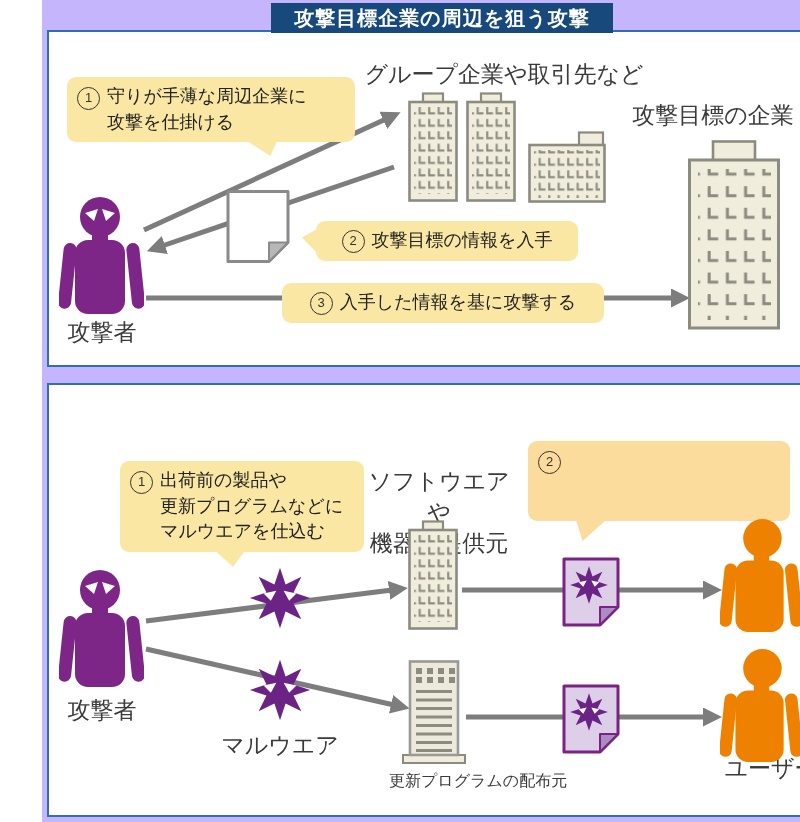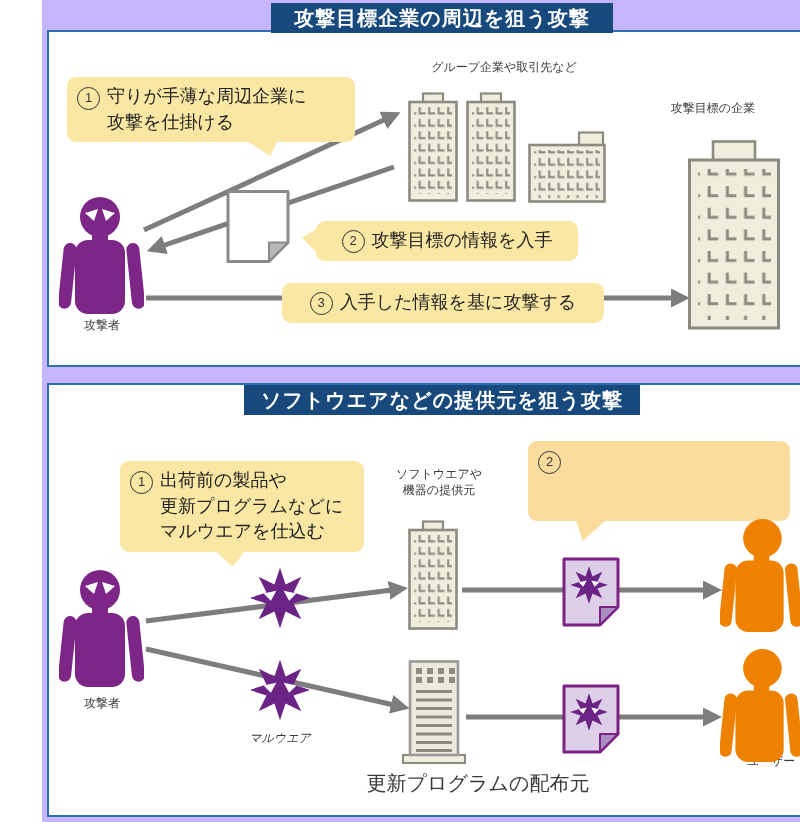--- a/index.html
+++ b/index.html
@@ -10,21 +10,21 @@
        text-align:center;line-height:30px;height:30px;z-index:3;letter-spacing:1px;}
   .callout{position:absolute;border-radius:9px;display:flex;align-items:flex-start;
            padding:7px 10px;font-size:18px;line-height:1.42;color:#222;z-index:2;box-sizing:border-box;}
   .callout.single{align-items:center;justify-content:center;padding-top:0;padding-bottom:0;}
   .callout.single .co-num{margin-top:0;}
   .y{background:#fae7a3;}
   .o{background:#fbdc9c;}
   .co-num{width:21px;height:21px;border:1.5px solid #333;border-radius:50%;font-size:13px;
           display:flex;align-items:center;justify-content:center;margin:3px 7px 0 0;flex:0 0 auto;color:#333;}
   .prelines{white-space:pre-line;}
-  .lbl{position:absolute;font-size:12px;color:#3a3a3a;text-align:center;z-index:2;line-height:1.35;}
+  .lbl{position:absolute;font-size:23px;color:#3a3a3a;text-align:center;z-index:2;line-height:1.35;}
   .icon{position:absolute;z-index:2;}
   .tail{position:absolute;z-index:2;}
   .arrows{position:absolute;left:0;top:0;z-index:1;}
 </style>
 </head>
 <body>
 
 <div class="canvas">
 
   <svg width="0" height="0" style="position:absolute" aria-hidden="true">
@@ -169,42 +169,39 @@
       <use href="#sym-bldg-wide" width="78" height="72"></use>
     </svg>
   <svg class="icon" style="left:646px;top:140px;" width="92" height="190">
       <use href="#sym-bldg-big" width="92" height="190"></use>
     </svg>
   <svg class="icon" style="left:184px;top:189px;" width="64" height="75">
       <use href="#sym-doc" width="64" height="75"></use>
     </svg>
 
   <div class="panel" style="left:5px;top:383px;width:786px;height:434px;"></div>
-  <div class="tab" style="left:202px;top:385px;width:396px;">
-    <span>ソフトウエアなどの提供元を狙う攻撃</span>
-  </div>
 
   <div class="callout y" style="left:78px;top:461px;width:244px;min-height:84px;">
     <span class="co-num">1</span>
     <span class="co-text prelines">出荷前の製品や
 更新プログラムなどに
 マルウエアを仕込む</span>
     <i class="tail y" style="left:95px;bottom:-15px;width:30px;height:16px;clip-path:polygon(0 0,100% 0,60% 100%);"></i>
   </div>
 
   <div class="callout o" style="left:486px;top:441px;width:262px;min-height:80px;">
     <span class="co-num">2</span>
     <i class="tail o" style="left:48px;bottom:-20px;width:30px;height:21px;clip-path:polygon(0 0,100% 0,22% 100%);"></i>
   </div>
 
   <div class="lbl prelines" style="left:322px;top:466px;width:150px;">ソフトウエアや
 機器の提供元</div>
   <div class="lbl" style="left:5px;top:695px;width:110px;">攻撃者</div>
-  <div class="lbl" style="left:178px;top:730px;width:120px;font-style:italic;">マルウエア</div>
-  <div class="lbl" style="left:286px;top:770px;width:300px;font-size:20px;">更新プログラムの配布元</div>
+  <div class="lbl" style="left:178px;top:730px;width:120px;">マルウエア</div>
+  <div class="lbl" style="left:286px;top:770px;width:300px;font-size:16px;">更新プログラムの配布元</div>
   <div class="lbl" style="left:669px;top:753px;width:120px;">ユーザー</div>
 
   <svg class="icon" style="left:17px;top:569px;color:#7d2688;" width="85" height="118">
       <use href="#sym-attacker" width="85" height="118"></use>
     </svg>
   <svg class="icon" style="left:206px;top:566px;color:#6b2486;" width="64" height="64">
       <use href="#sym-star8" width="64" height="64"></use>
     </svg>
   <svg class="icon" style="left:206px;top:658px;color:#6b2486;" width="64" height="64">
       <use href="#sym-star8" width="64" height="64"></use>

